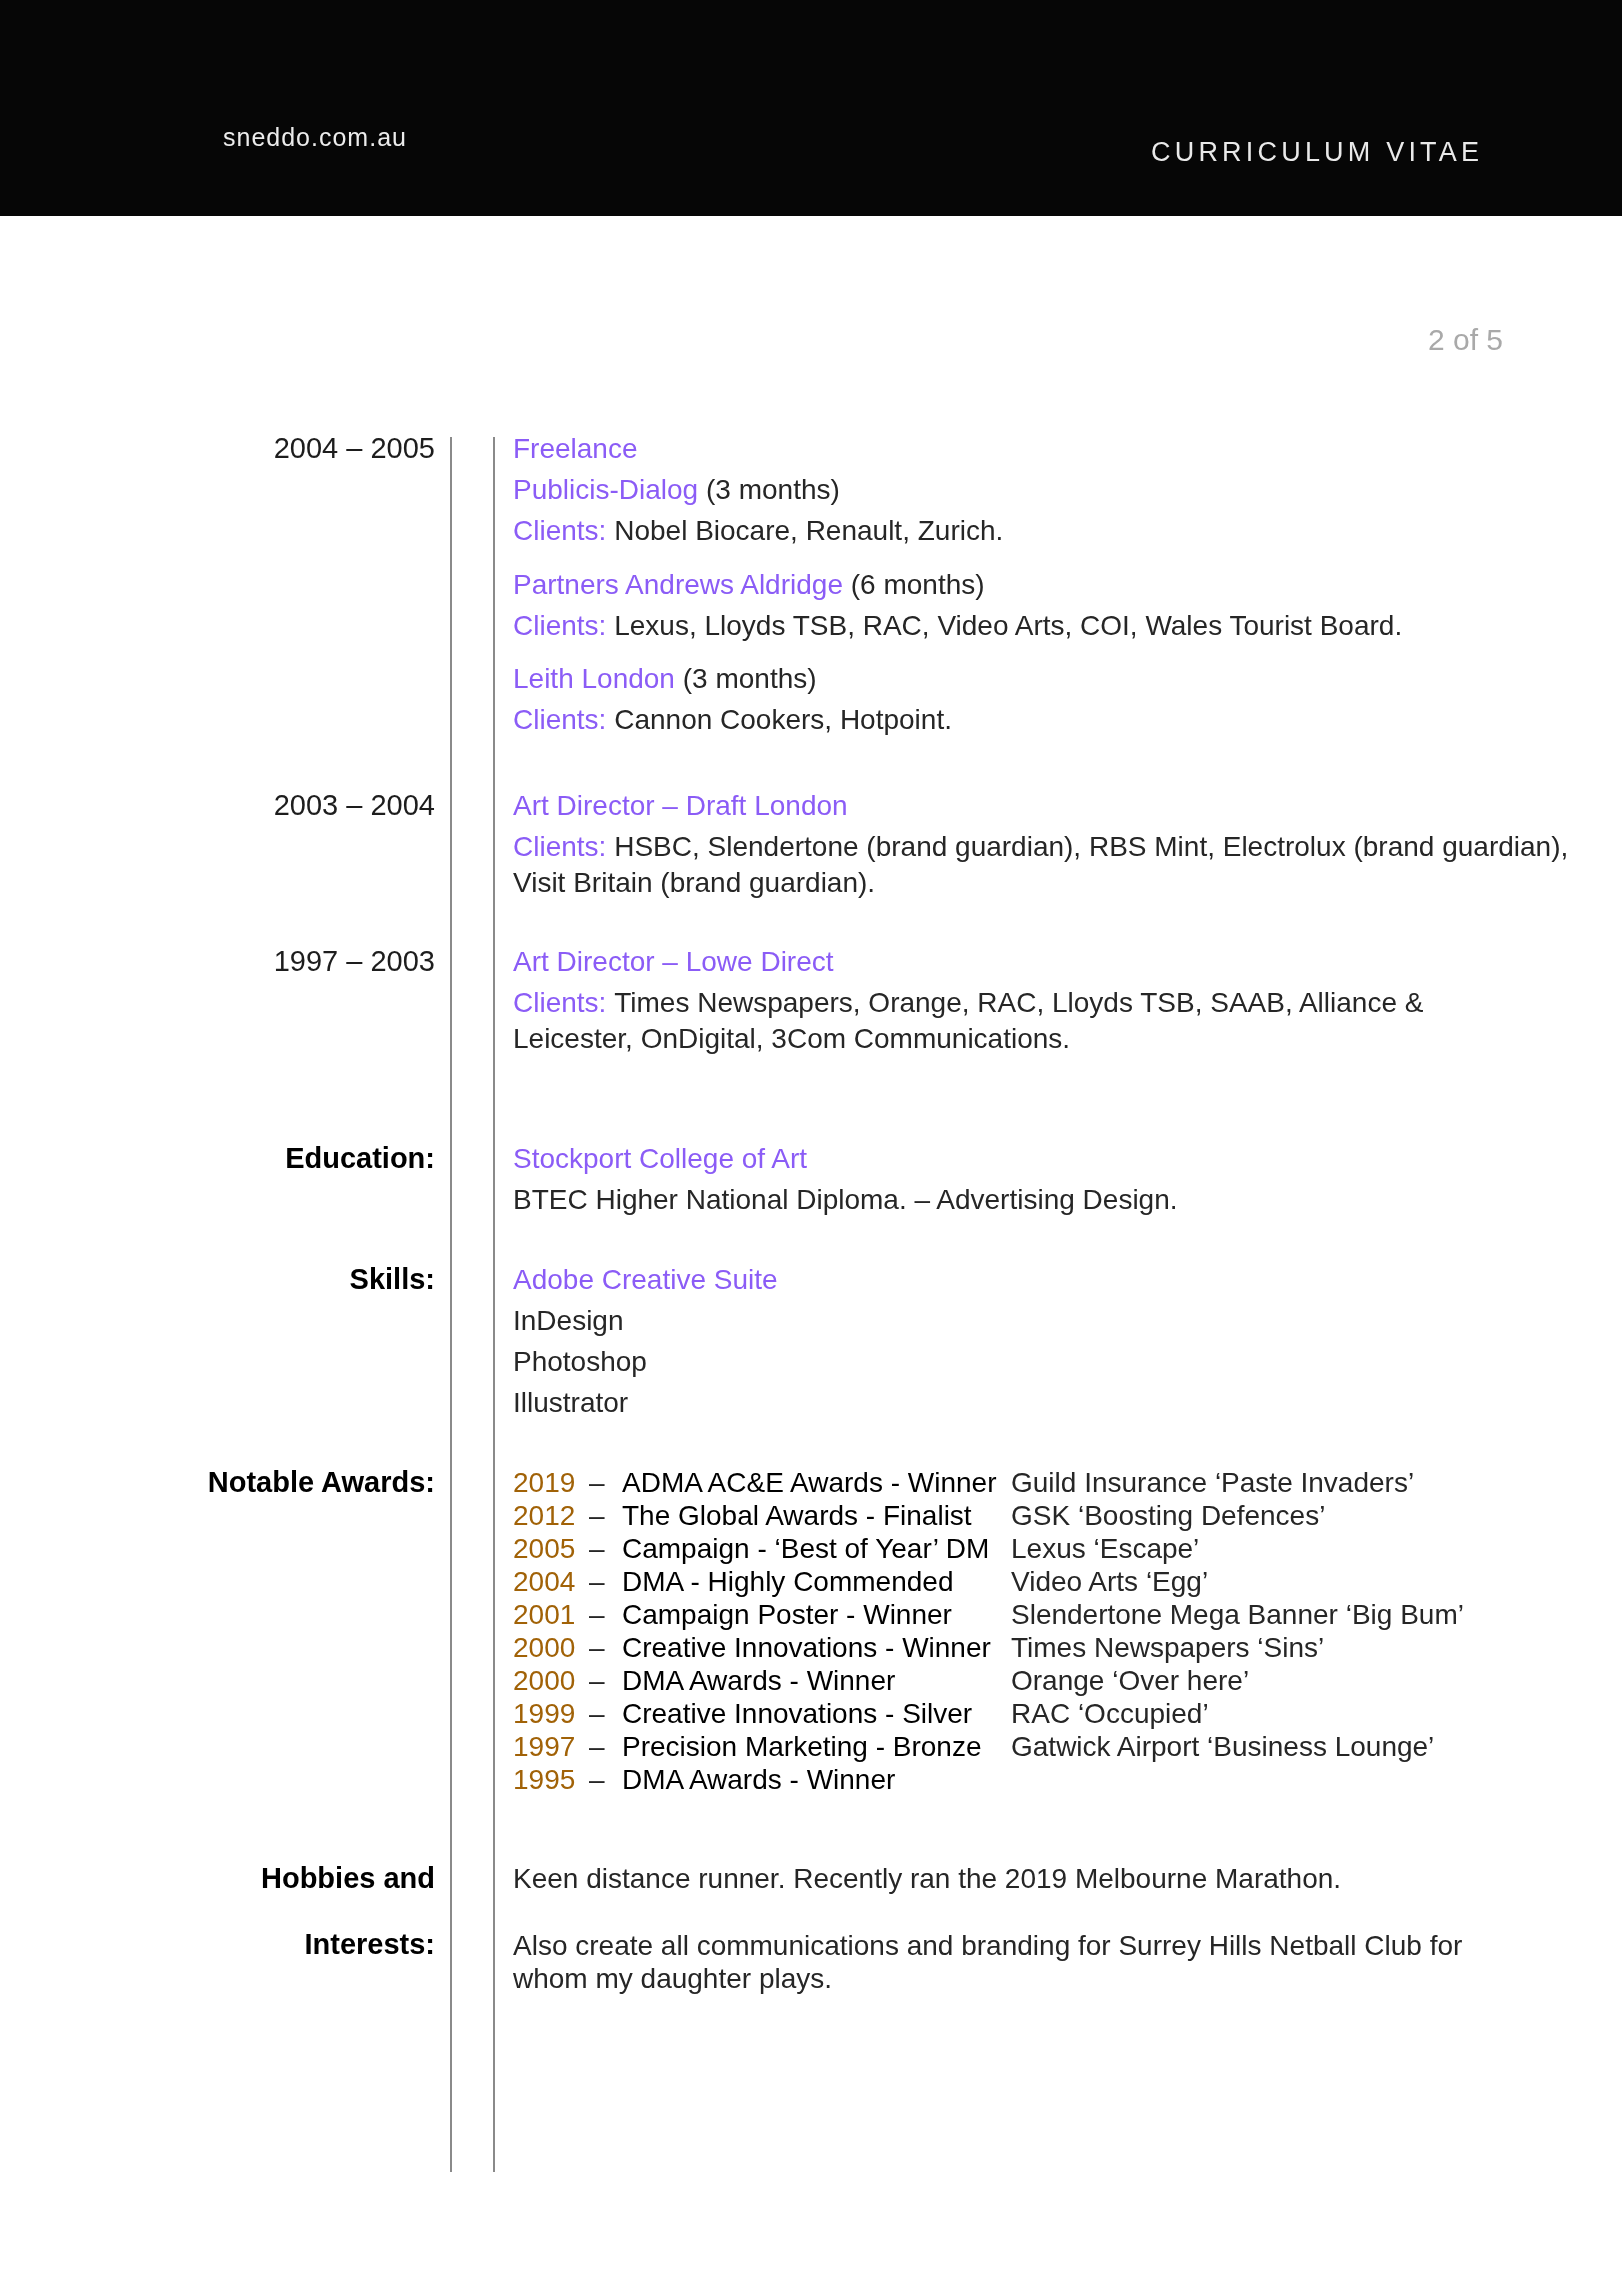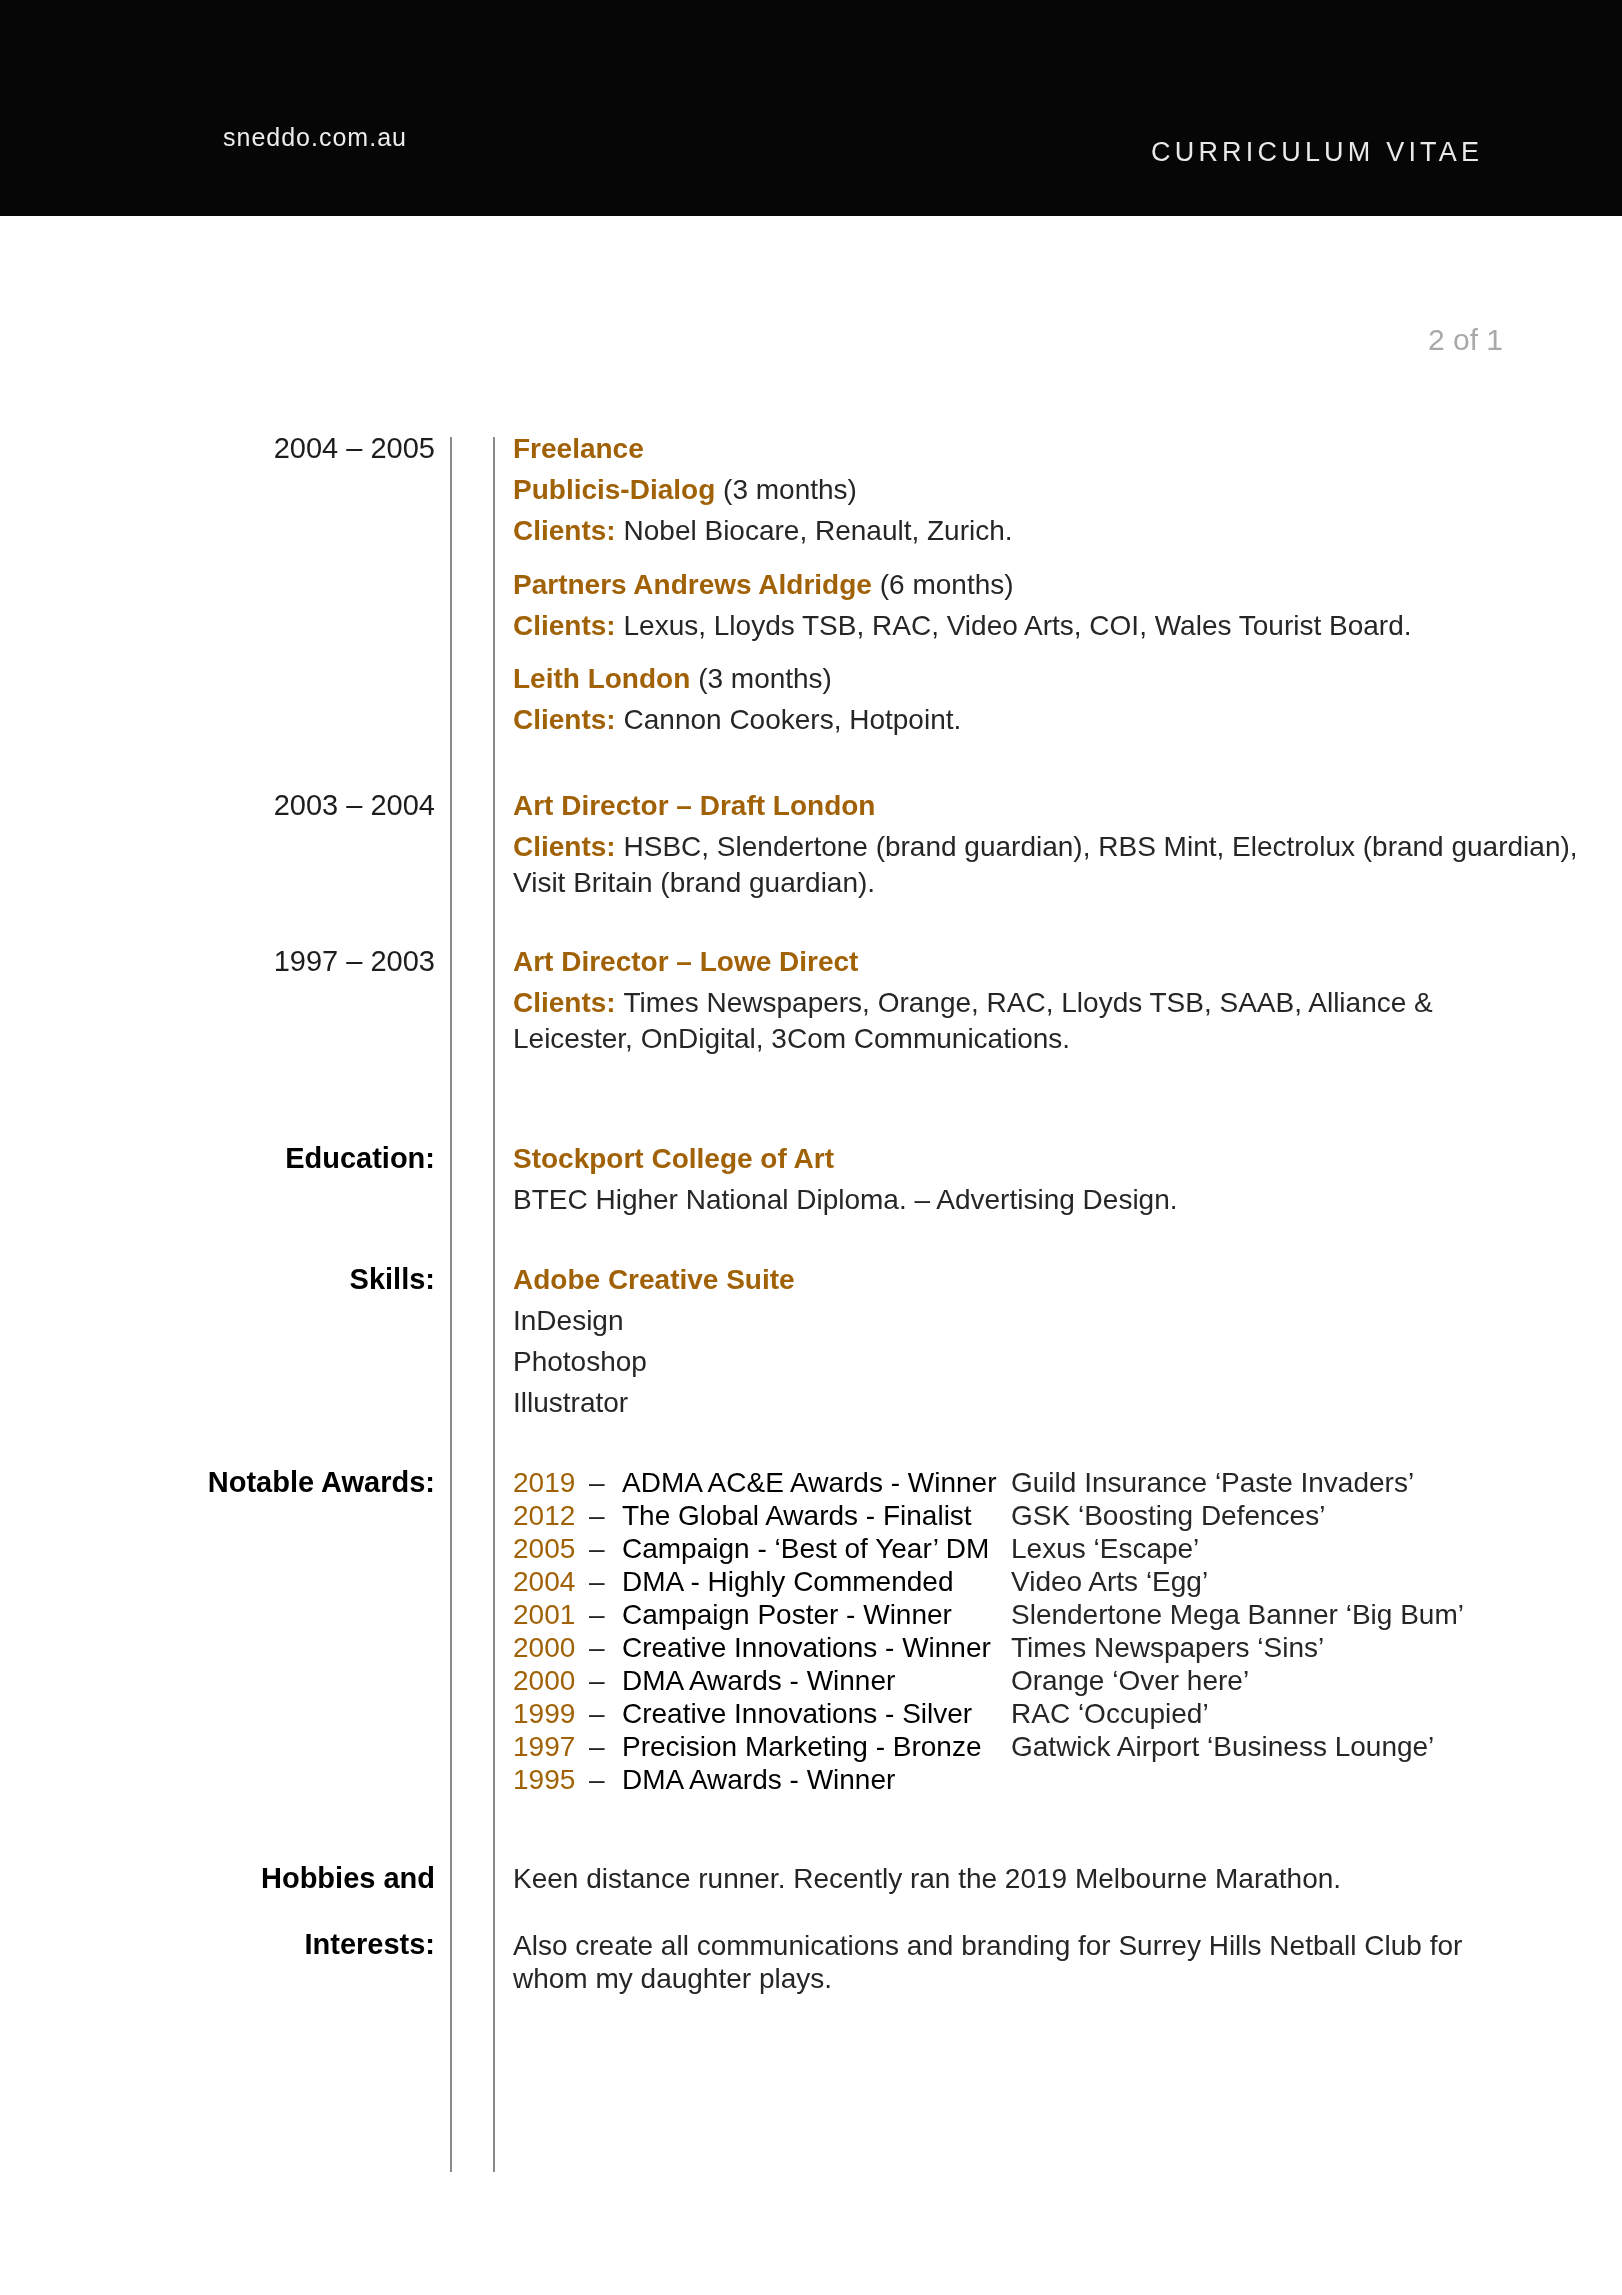--- a/index.html
+++ b/index.html
@@ -24,21 +24,21 @@
   .vline{position:absolute;top:437px;height:1735px;width:1.7px;background:#8a8a8a;}
   .vline.one{left:450px;}
   .vline.two{left:493px;}
 
   
   .slabel{position:absolute;left:0;width:435px;text-align:right;
           font-size:29px;color:#1d1d1d;line-height:41px;white-space:nowrap;}
   .slabel.bold{font-weight:700;color:#000;}
   .scontent{position:absolute;left:513px;font-size:28px;line-height:41px;white-space:nowrap;}
 
-  .b{font-weight:700;color:#a16207;}
+  .b{font-weight:400;color:#8b5cf6;}
   .l{font-weight:400;color:#262626;}
   .sp{margin-left:0.28em;}
 
   .job{margin-top:12.7px;}
   .wrappara{margin-top:2.5px;line-height:36px;}
 
   
   .awards{line-height:33px;font-size:28px;}
   .arow{display:flex;}
   .ay{width:76px;color:#a16207;}
@@ -55,21 +55,21 @@
 </head>
 <body>
 
 <div class="page">
 
   <div class="topbar">
     <span class="site">sneddo.com.au</span>
     <span class="cvtitle">CURRICULUM VITAE</span>
   </div>
 
-  <div class="pagenum">2 of 1</div>
+  <div class="pagenum">2 of 5</div>
 
   <div class="vline one"></div>
   <div class="vline two"></div>
 
   <div class="slabel" style="top:428px">2004 – 2005</div>
   <div class="scontent" style="top:428px">
     <div><span class="b">Freelance</span></div>
 
     <div>
       <div>

